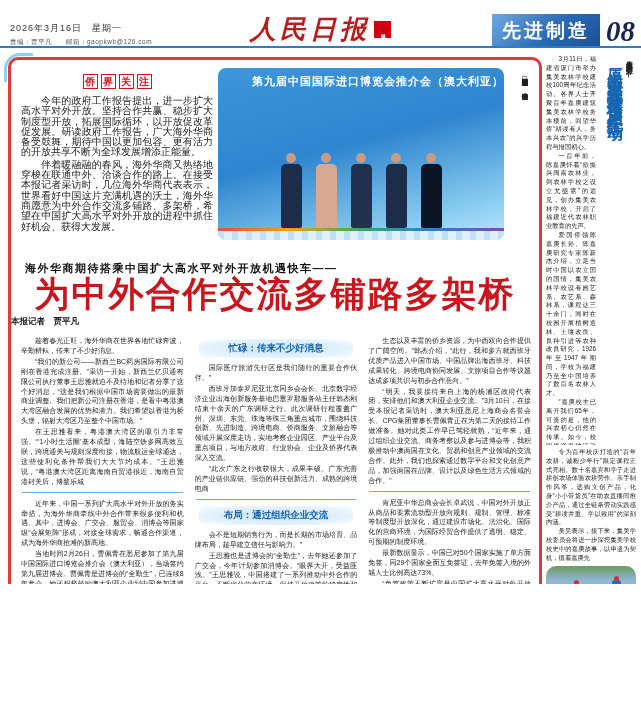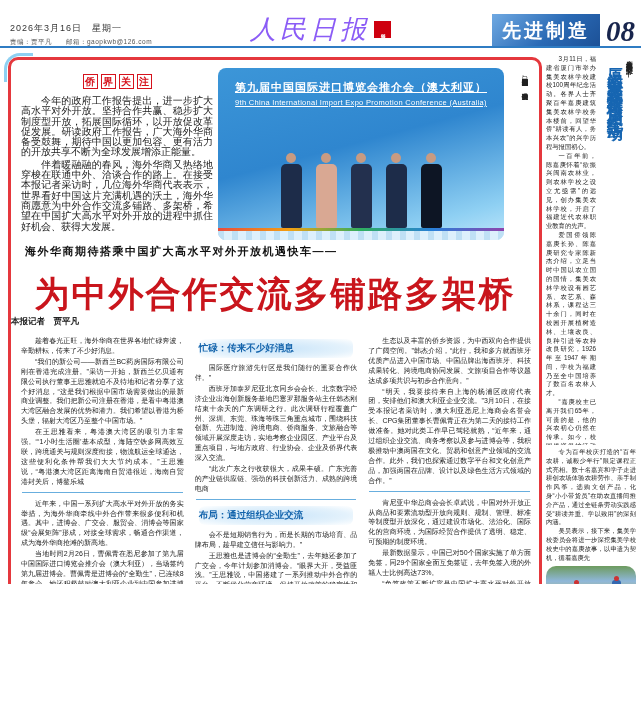--- a/index.html
+++ b/index.html
@@ -4,22 +4,22 @@
 <style>
   html,body{margin:0;padding:0;}
   .page{position:relative;width:641px;height:584px;background:#fff;overflow:hidden;
         font-family:"Liberation Sans",sans-serif;}
 
   
   .date-block{position:absolute;left:10px;top:22px;}
   .date{font-size:9px;color:#333;letter-spacing:1px;}
   .editor{font-size:6.5px;color:#555;margin-top:3px;letter-spacing:.5px;}
   .masthead{position:absolute;left:0;right:0;top:12px;display:flex;justify-content:center;align-items:center;gap:4px;}
-  .masthead-script{font-family:"Liberation Serif",serif;font-style:italic;font-weight:normal;
-        color:#8b5cf6;font-size:26px;letter-spacing:4px;}
+  .masthead-script{font-family:"Liberation Serif",serif;font-style:italic;font-weight:bold;
+        color:#b91c1c;font-size:26px;letter-spacing:4px;}
   .edition-box{width:17px;height:17px;background:#ce000f;color:#fff;font-size:5px;line-height:5.6px;
         display:flex;align-items:center;justify-content:center;writing-mode:vertical-rl;text-orientation:upright;}
   .section-block{position:absolute;right:6px;top:14px;display:flex;align-items:center;}
   .section-name{background:linear-gradient(135deg,#6fa9e2 0%,#2a6ab5 55%,#1c5096 100%);
         color:#fff;font-weight:bold;font-size:19px;padding:4px 10px;letter-spacing:3px;}
   .page-no{font-size:29px;font-weight:bold;font-style:italic;color:#18254d;margin-left:6px;
         font-family:"Liberation Serif",serif;}
   .header-rule{position:absolute;left:0;top:46px;width:641px;height:2px;background:#2f7cc3;}
 
   
@@ -33,47 +33,47 @@
   .box-top{position:absolute;left:10px;top:8px;right:8px;height:172px;display:flex;gap:5px;}
   .lede{width:192px;}
   .qiaojie{display:flex;justify-content:center;gap:3px;margin:6px 0 7px;}
   .qiaojie span{border:1px solid #d6121c;color:#d6121c;font-weight:bold;font-size:10px;
         padding:0 1.5px;line-height:13px;background:#fff;}
   .lede p{font-size:10px;line-height:10.3px;text-align:justify;text-indent:2em;color:#222;margin:0 0 2px;}
 
   .photo-wrap{flex:1;display:flex;gap:3px;}
   .photo{position:relative;flex:1;border-radius:8px;overflow:hidden;
         background:linear-gradient(165deg,#3c96d8 0%,#2f86cf 45%,#8fd0f3 85%,#bfe7fb 100%);}
-  .photo-banner{margin-top:12px;text-align:center;color:#fff;text-decoration:underline;}
+  .photo-banner{margin-top:6px;text-align:right;color:#fff;}
   .banner-cn{font-size:11px;font-weight:bold;letter-spacing:1px;}
   .banner-en{font-size:7.5px;margin-top:3px;letter-spacing:.3px;}
   .people{position:absolute;bottom:12px;left:0;right:0;display:flex;justify-content:center;gap:11px;align-items:flex-end;}
   .person{width:24px;}
   .person .head{width:10px;height:10px;border-radius:50%;background:#c89b82;margin:0 auto;}
   .person .torso{width:21px;height:64px;background:#1d2c49;border-radius:5px 5px 2px 2px;margin:1px auto 0;}
   .person.p2 .torso{background:#d9a893;}
   .person.p3 .torso{background:#23304e;}
   .person.p5 .torso{background:#0d1524;}
   .rainbow{position:absolute;bottom:9px;left:0;right:0;height:3px;
         background:linear-gradient(90deg,#e84c3d,#f3a012,#2fae60,#2980d9,#8e44ad);}
   .skyline{position:absolute;bottom:0;left:0;right:0;height:9px;background:#ddf0fc;
         background-image:repeating-linear-gradient(90deg,#bfe0f5 0 6px,#ddf0fc 6px 14px);}
   .photo-caption{width:24px;writing-mode:vertical-rl;font-size:6.4px;line-height:11px;color:#222;padding-top:6px;}
   .photo-caption .credit{font-weight:bold;margin-top:6px;}
 
-  .kicker{position:absolute;left:14px;top:184px;font-size:11px;font-weight:bold;color:#111;letter-spacing:1.5px;}
+  .kicker{position:absolute;left:14px;top:201px;font-size:11px;font-weight:bold;color:#111;letter-spacing:1.5px;}
   .headline{position:absolute;left:0;right:0;top:211px;text-align:center;font-size:35px;font-weight:bold;
         color:#c9151c;font-family:"Liberation Serif",serif;letter-spacing:2px;white-space:nowrap;}
   .byline{position:absolute;left:0;right:0;top:256px;text-align:left;font-size:8.5px;font-weight:bold;color:#222;}
 
   .columns{position:absolute;left:10px;right:8px;top:276px;bottom:7px;display:flex;gap:11px;overflow:hidden;}
   .col{flex:1;overflow:hidden;}
   .col p{font-size:7px;line-height:9.9px;text-align:justify;text-indent:2em;color:#1c1c1c;margin:0 0 1px;}
   .divider{border-top:1px solid #68aede;margin:5px 1px 6px;}
-  .sec-head{margin:3px 4px 5px;text-align:left;font-size:9.5px;font-weight:bold;color:#1464ac;padding:3px 0;
+  .sec-head{margin:3px 4px 5px;text-align:center;font-size:9.5px;font-weight:bold;color:#1464ac;padding:3px 0;
         background:radial-gradient(ellipse at center,#c8e4f9 0%,#e4f2fc 65%,rgba(255,255,255,0) 100%);border-radius:6px;}
 
   
   .side{position:absolute;left:546px;top:55px;width:90px;height:665px;overflow:hidden;}
   .side-top{display:flex;height:390px;overflow:hidden;}
   .side-textcol{width:50px;overflow:hidden;}
   .side-textcol p{font-size:6.3px;line-height:8.8px;text-align:justify;text-indent:2em;color:#1c1c1c;margin:0;}
   .side-title{writing-mode:vertical-rl;font-size:16px;font-weight:bold;color:#1766b2;letter-spacing:3px;
         line-height:1.05;width:24px;margin-left:3px;font-family:"Liberation Serif",serif;}
   .side-kicker{writing-mode:vertical-rl;font-size:6.8px;font-weight:bold;color:#222;width:11px;letter-spacing:1px;}
@@ -123,21 +123,20 @@
           <span>注</span>
         </div>
         <p>今年的政府工作报告提出，进一步扩大高水平对外开放。坚持合作共赢、稳步扩大制度型开放，拓展国际循环，以开放促改革促发展。研读政府工作报告，广大海外华商备受鼓舞，期待中国以更加包容、更有活力的开放共享不断为全球发展增添正能量。</p>
         <p>伴着暖融融的春风，海外华商又热络地穿梭在联通中外、洽谈合作的路上。在接受本报记者采访时，几位海外华商代表表示，世界看好中国这片充满机遇的沃土，海外华商愿意为中外合作交流多铺路、多架桥，希望在中国扩大高水平对外开放的进程中抓住好机会、获得大发展。</p>
       </div>
 
       <div class="photo-wrap">
         <div class="photo">
           <div class="photo-banner">
             <div class="banner-cn">第九届中国国际进口博览会推介会（澳大利亚）</div>
-            <div class="banner-en">9th China International Import Expo Promotion Conference (Australia)</div>
           </div>
           <div class="people">
             <div class="person p1">
                 <div class="head"></div>
                 <div class="torso"></div>
               </div>
             <div class="person p2">
                 <div class="head"></div>
                 <div class="torso"></div>
               </div>

